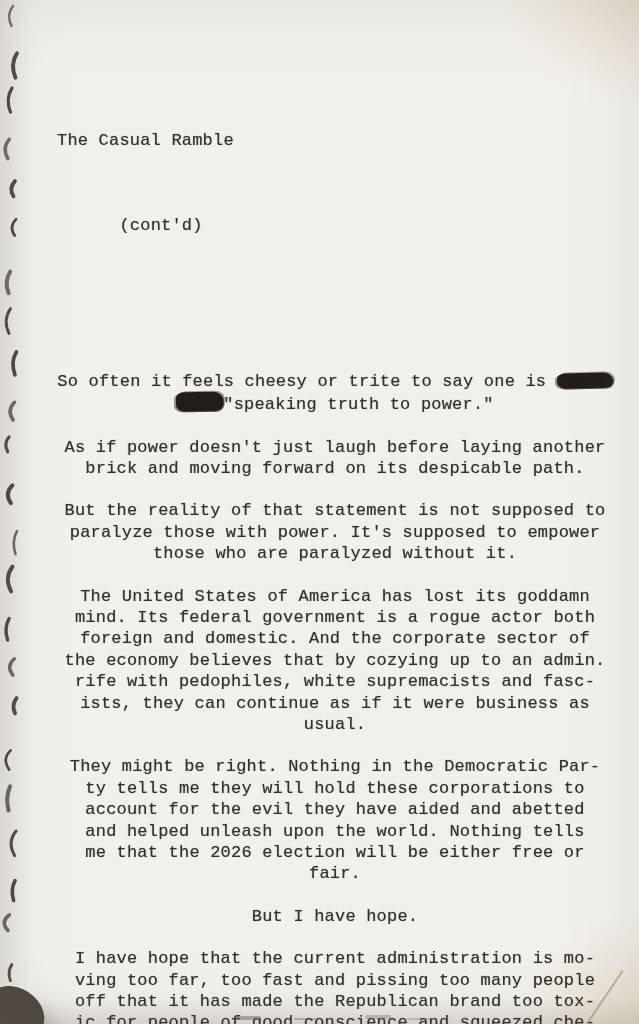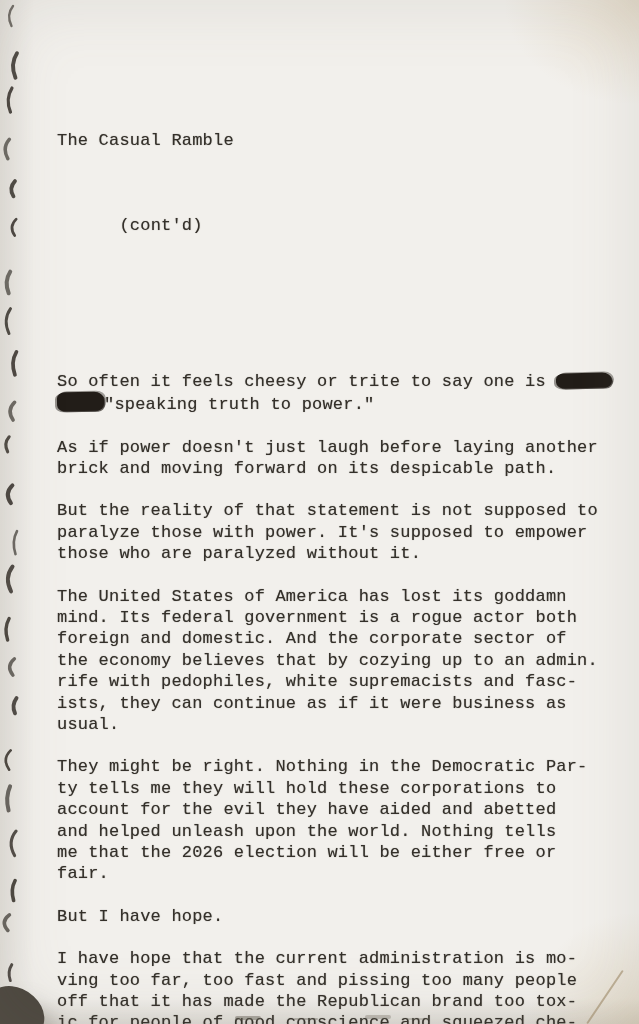--- a/index.html
+++ b/index.html
@@ -30,21 +30,21 @@
     color: #34302a;
     font-size: 17px;
     line-height: 21.4px;
     letter-spacing: 0.2px;
     text-shadow: 0 0 1px rgba(48,43,37,0.55);
     white-space: pre;
   }
   .header-row { display: flex; justify-content: space-between; flex-direction: column; }
   .contd-row { text-align: left; }
   .header-block { margin-bottom: 27px; }
-  .para { margin-bottom: 21px; }
+  .para { margin-bottom: 21px; text-align: center; }
   .line { position: relative; }
   .redact {
     display: inline-block;
     vertical-align: -2px;
     background: #221d18;
     border-radius: 8px 10px 7px 9px / 6px 8px 7px 6px;
     box-shadow: 1px 1px 0 rgba(34,29,24,0.65), -2px 1px 0 rgba(34,29,24,0.45), 2px -1px 0 rgba(34,29,24,0.4);
     transform: rotate(-1.2deg);
   }
   .blob-bl {

